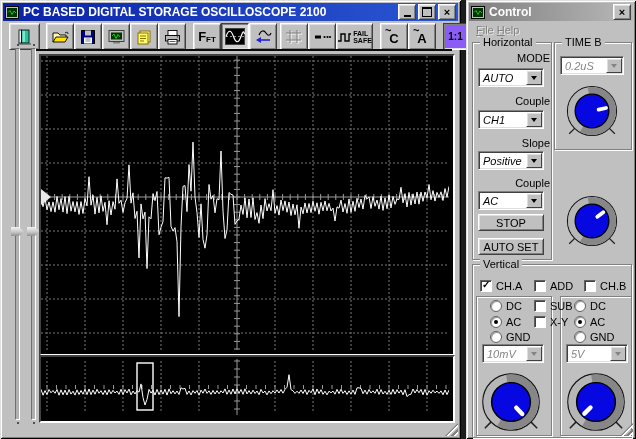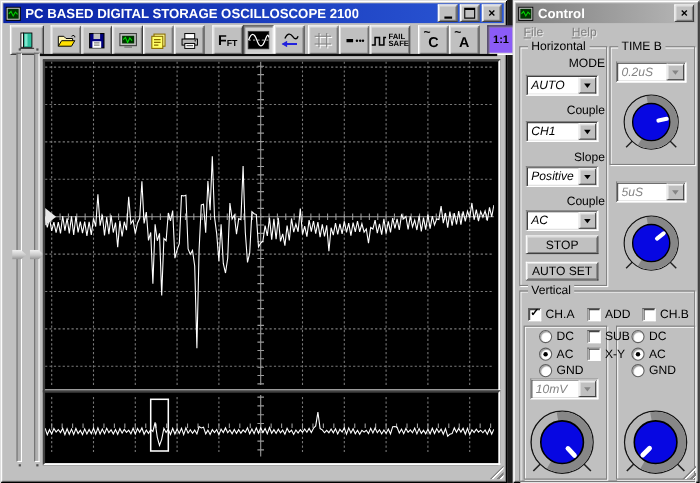--- a/index.html
+++ b/index.html
@@ -42,21 +42,21 @@
   .dot{position:absolute;width:2px;height:2px;background:#505050;}
   .screen-panel{position:absolute;background:#000;border:2px solid;border-color:#404040 #fff #fff #404040;}
   .main-screen{left:39px;top:54px;width:412px;height:298px;}
   .zoom-screen{left:39px;top:355px;width:412px;height:64px;}
   .gl{stroke:#787878;stroke-width:1;stroke-dasharray:2 2;}
   .cl{stroke:#9a9a9a;stroke-width:1;}
   .wv{fill:none;stroke:#fff;stroke-width:1;}
   .sizegrip{position:absolute;right:3px;bottom:3px;width:13px;height:13px;
     background:repeating-linear-gradient(-45deg,transparent 0 2px,#fff 2px 3px,#808080 3px 5px);
     clip-path:polygon(100% 0,100% 100%,0 100%);}
-  .menubar{position:absolute;left:3px;top:21px;right:3px;height:17px;display:flex;gap:26px;align-items:center;padding-left:7px;}
+  .menubar{position:absolute;left:3px;top:21px;right:3px;height:17px;display:flex;gap:3px;align-items:center;padding-left:7px;}
   .menu-item{color:#808080;display:inline-block;text-shadow:1px 1px 0 #e8e8e8;}
   .menu-item::first-letter{text-decoration:underline;}
   .group{position:absolute;border:1px solid #808080;box-shadow:1px 1px 0 #fff, inset 1px 1px 0 #fff;}
   .group-label{position:absolute;top:-7px;left:7px;background:#c0c0c0;padding:0 3px;line-height:12px;}
   .clabel{position:absolute;text-align:right;}
   .combo{position:absolute;height:19px;background:#ffffff;border:1px solid;border-color:#808080 #fff #fff #808080;
     box-shadow:inset 1px 1px 0 #404040, inset -1px -1px 0 #dfdfdf;box-sizing:border-box;font-style:italic;}
   .combo-val{position:absolute;left:4px;top:3px;font-size:11px;}
   .combo-btn{position:absolute;right:1px;top:1px;bottom:1px;width:16px;background:#c0c0c0;display:flex;align-items:center;justify-content:center;
     border:1px solid;border-color:#fff #404040 #404040 #fff;box-shadow:inset 1px 1px 0 #dfdfdf;box-sizing:border-box;}
@@ -499,26 +499,20 @@
         <line class="k-tick" x1="52" y1="52" x2="59" y2="59"></line>
       <circle class="k-outer" cx="32" cy="32" r="29"></circle>
       <circle class="k-ring" cx="32" cy="32" r="24"></circle>
       <path class="k-arc" d="M27.7,8.4 A24,24 0 1 1 20,52.8"></path>
       <circle class="k-face" cx="32" cy="32" r="20"></circle>
       <g class="k-ind" transform="rotate(-12 32 32)">
           <line x1="40" y1="32" x2="49" y2="32"></line>
         </g>
     </svg>
 
-    <div class="combo disabled" style="left:94px;top:165px;width:64px">
-      <span class="combo-val">5uS</span>
-      <span class="combo-btn">
-          <span class="combo-arrow"></span>
-        </span>
-    </div>
     <svg class="knob" style="left:99px;top:194px" width="54" height="54" viewBox="0 0 64 64">
       <line class="k-tick" x1="12" y1="52" x2="5" y2="59"></line>
         <line class="k-tick" x1="52" y1="52" x2="59" y2="59"></line>
       <circle class="k-outer" cx="32" cy="32" r="29"></circle>
       <circle class="k-ring" cx="32" cy="32" r="24"></circle>
       <path class="k-arc" d="M27.7,8.4 A24,24 0 1 1 20,52.8"></path>
       <circle class="k-face" cx="32" cy="32" r="20"></circle>
       <g class="k-ind" transform="rotate(-38 32 32)">
           <line x1="40" y1="32" x2="49" y2="32"></line>
         </g>
@@ -551,20 +545,26 @@
 
     <span class="rad" style="left:108px;top:300px"></span>
     <span class="ctl-text" style="left:124px;top:300px">DC</span>
     <span class="rad on" style="left:108px;top:316px"></span>
     <span class="ctl-text" style="left:124px;top:316px">AC</span>
     <span class="rad" style="left:108px;top:331px"></span>
     <span class="ctl-text" style="left:124px;top:331px">GND</span>
 
     <div class="combo disabled" style="left:16px;top:344px;width:62px">
       <span class="combo-val">10mV</span>
+      <span class="combo-btn">
+          <span class="combo-arrow"></span>
+        </span>
+    </div>
+    <div class="combo disabled" style="left:100px;top:344px;width:62px">
+      <span class="combo-val">5V</span>
       <span class="combo-btn">
           <span class="combo-arrow"></span>
         </span>
     </div>
 
     <svg class="knob" style="left:14px;top:371px" width="62" height="62" viewBox="0 0 64 64">
       <line class="k-tick" x1="12" y1="52" x2="5" y2="59"></line>
         <line class="k-tick" x1="52" y1="52" x2="59" y2="59"></line>
       <circle class="k-outer" cx="32" cy="32" r="29"></circle>
       <circle class="k-ring" cx="32" cy="32" r="24"></circle>

